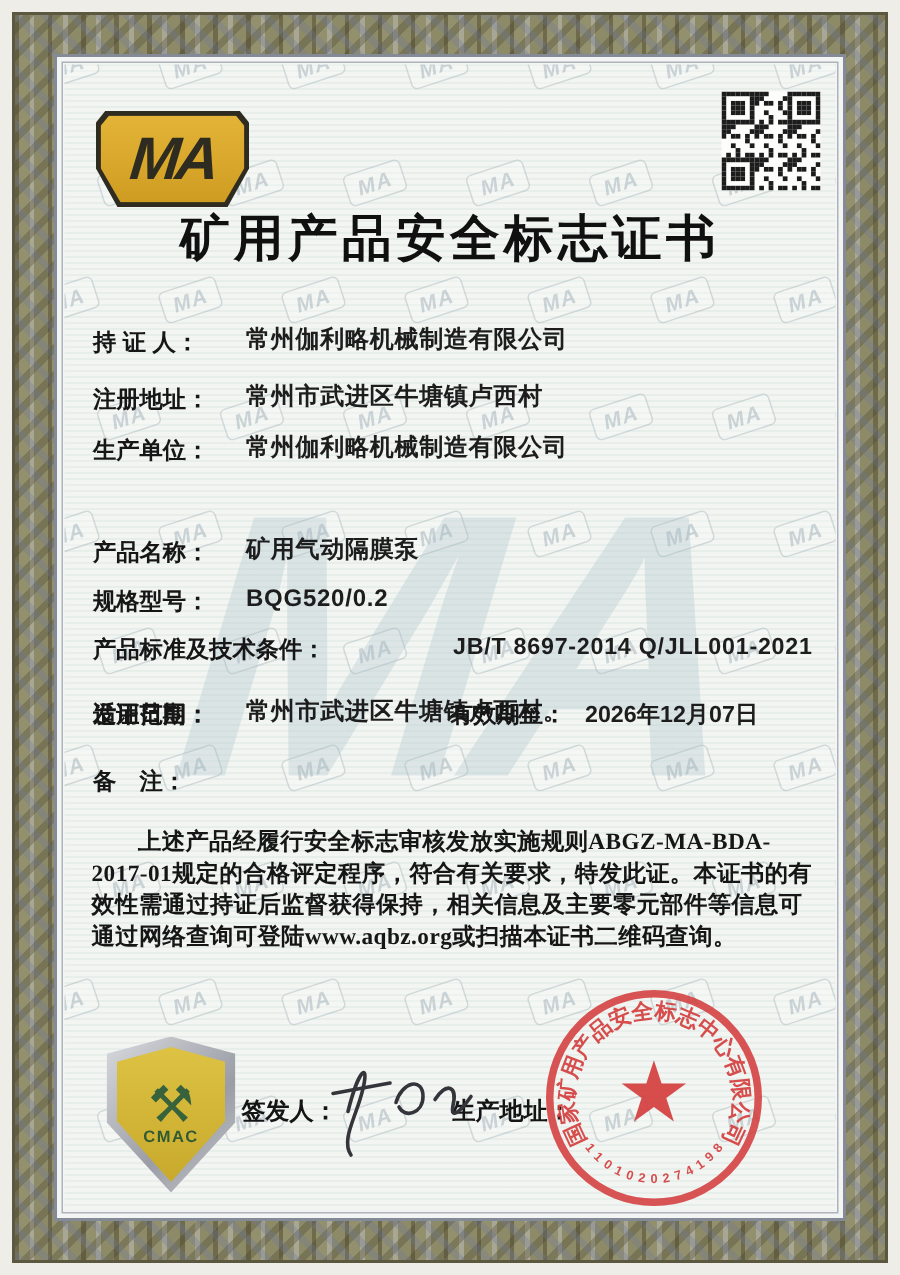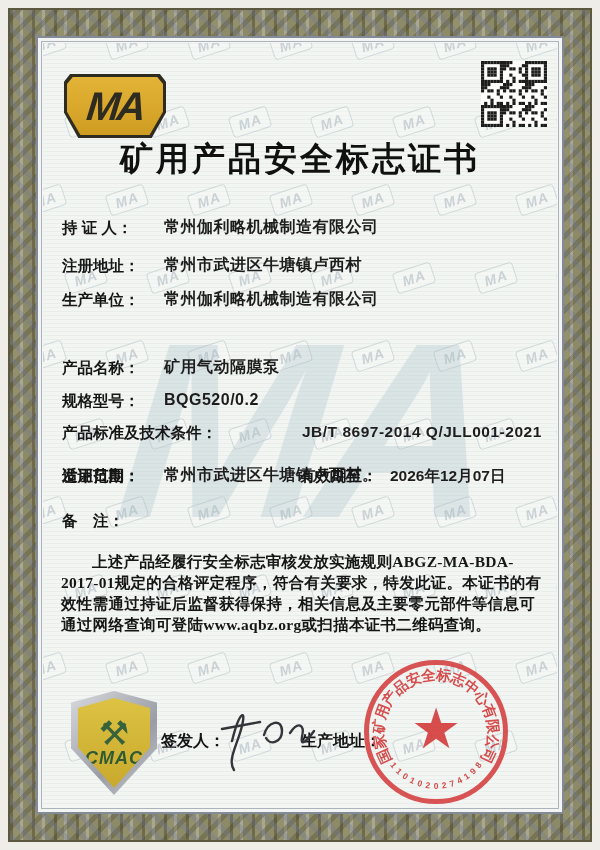--- a/index.html
+++ b/index.html
@@ -85,21 +85,21 @@
   
   .cmac{position:absolute;left:28px;top:648px;width:86px;height:104px;
     clip-path:polygon(50% 0,100% 11%,100% 55%,50% 100%,0 55%,0 11%);
     background:linear-gradient(135deg,#d8dade,#9a9da5 60%,#c7c9cf);
     display:flex;align-items:center;justify-content:center;}
   .cmac-inner{position:absolute;inset:7px;
     clip-path:polygon(50% 0,100% 11%,100% 55%,50% 100%,0 55%,0 11%);
     background:linear-gradient(180deg,#ddc243,#c8a92c);
     display:flex;flex-direction:column;align-items:center;justify-content:center;gap:0;}
   .cmac-emblem{font-size:34px;line-height:1;color:#37623c;margin-top:-2px;}
-  .cmac-text{font-size:18px;font-weight:800;color:#2f5a34;letter-spacing:1px;margin-top:-2px;font-style:italic;}
+  .cmac-text{font-size:11px;font-weight:800;color:#2f5a34;letter-spacing:1px;margin-top:-2px;}
 
   .signer-label{position:absolute;left:118px;top:688px;font-size:16px;font-weight:700;color:#141414;}
   .signature{position:absolute;left:165px;top:648px;z-index:3;}
   .dept-label{position:absolute;left:258px;top:688px;font-size:16px;font-weight:700;color:#141414;}
   .dept-date{position:absolute;left:315px;top:692px;font-size:15px;font-weight:600;color:#101010;z-index:6;letter-spacing:.5px;}
 
   .stamp{position:absolute;left:321px;top:617px;width:144px;height:144px;z-index:5;}
   .stamp-ring{position:absolute;inset:0;border-radius:50%;border:5px solid rgba(212,62,62,.88);}
   .stamp-star{position:absolute;left:50%;top:50%;transform:translate(-50%,-56%);
     font-size:56px;color:rgba(212,62,62,.92);line-height:1;}

